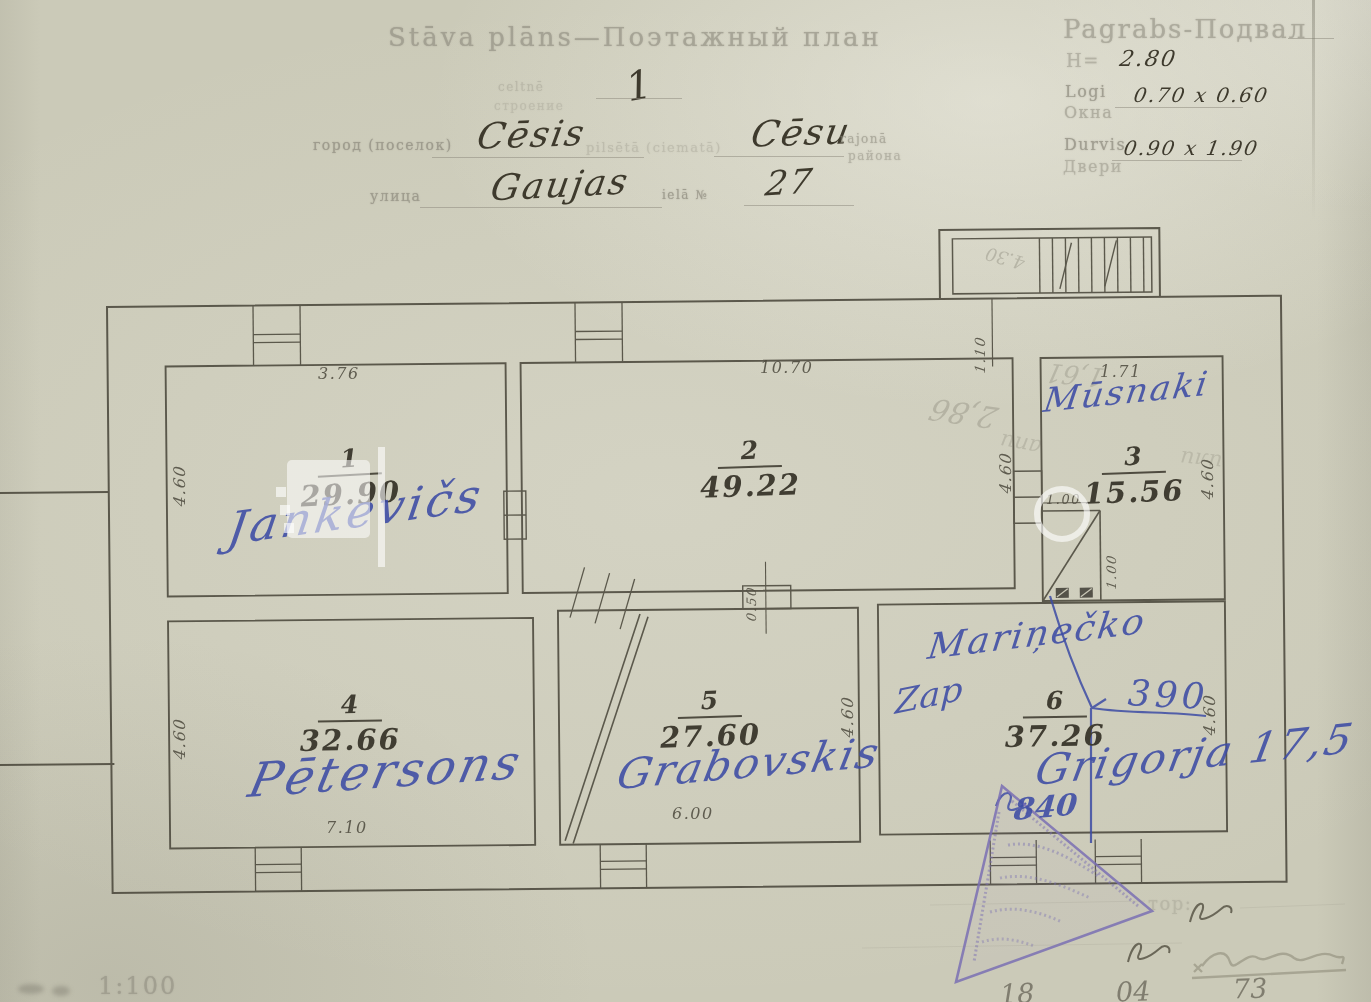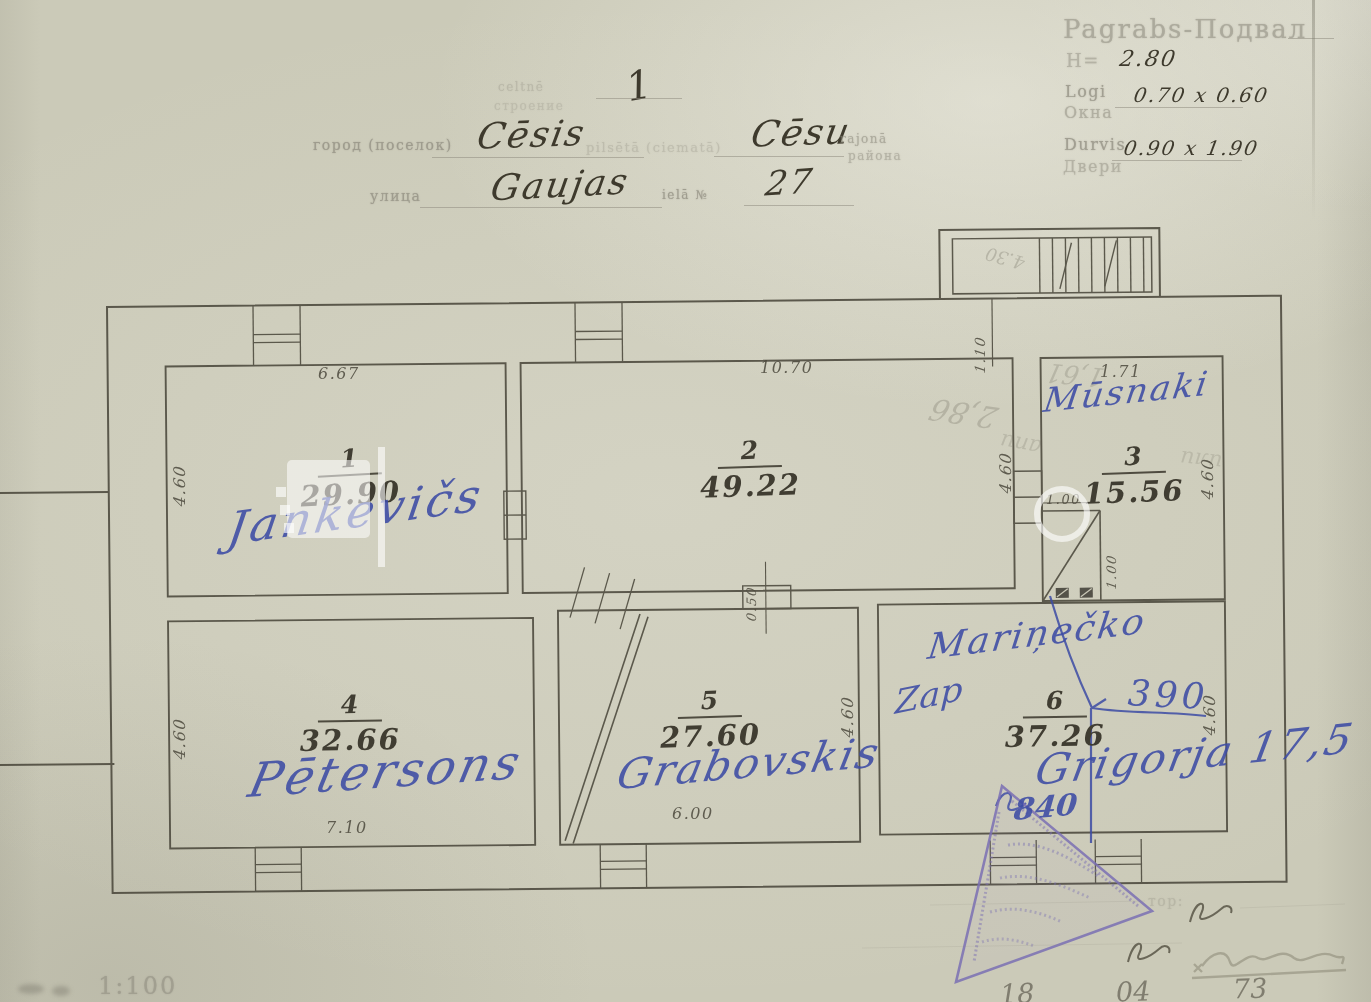--- a/index.html
+++ b/index.html
@@ -53,20 +53,21 @@
     color:rgba(255,255,255,.58);letter-spacing:1px;white-space:nowrap;}
   .wm-ring{position:absolute;left:1034px;top:486px;width:44px;height:44px;
     border:6px solid rgba(255,255,255,.62);border-radius:50%;}
   svg{position:absolute;left:0;top:0;}
 </style>
 </head>
 <body>
 
 <div id="sheet">
 
+  <div class="faint title" style="left:388px;top:22px;">Stāva plāns—Поэтажный план</div>
   <div class="hand" style="left:626px;top:62px;font-size:40px;transform:rotate(-10deg);">1</div>
   <div class="underline" style="left:596px;top:98px;width:86px;"></div>
   <div class="faint" style="left:498px;top:80px;font-size:12px;opacity:.32;">celtnē</div>
   <div class="faint" style="left:494px;top:99px;font-size:12px;opacity:.28;">строение</div>
 
   <div class="faint" style="left:313px;top:137px;font-size:14px;">город (поселок)</div>
   <div class="hand" style="left:478px;top:114px;font-size:36px;transform:skewX(-12deg) rotate(-2deg);">Cēsis</div>
   <div class="faint" style="left:586px;top:140px;font-size:13px;opacity:.3;">pilsētā (ciematā)</div>
   <div class="hand" style="left:752px;top:112px;font-size:36px;transform:skewX(-12deg) rotate(-2deg);">Cēsu</div>
   <div class="faint" style="left:840px;top:132px;font-size:12px;opacity:.6;">rajonā</div>
@@ -216,21 +217,21 @@
       <path d="M1194,972 L1202,964 M1194,964 L1202,972"></path>
     </g>
 
     <g stroke="#8f8c7f" stroke-width="1" opacity="0.16">
       <line x1="930" y1="905" x2="1145" y2="901"></line>
       <line x1="862" y1="948" x2="1182" y2="943"></line>
       <line x1="1240" y1="908" x2="1345" y2="904"></line>
     </g>
   </svg>
 
-  <div class="dim" style="left:318px;top:364px;">6.67</div>
+  <div class="dim" style="left:318px;top:364px;">3.76</div>
   <div class="dim vdim" style="left:170px;top:505px;">4.60</div>
   <div class="dim" style="left:760px;top:358px;">10.70</div>
   <div class="dim vdim" style="left:996px;top:492px;">4.60</div>
   <div class="dim" style="left:1100px;top:362px;">1.71</div>
   <div class="dim vdim" style="left:1198px;top:498px;">4.60</div>
   <div class="dim" style="left:1046px;top:492px;font-size:13px;">1.00</div>
   <div class="dim vdim" style="left:1104px;top:588px;font-size:13px;">1.00</div>
   <div class="dim vdim" style="left:170px;top:758px;">4.60</div>
   <div class="dim" style="left:326px;top:818px;">7.10</div>
   <div class="dim vdim" style="left:744px;top:620px;font-size:13px;">0.50</div>
@@ -283,19 +284,19 @@
   <div class="wm-box"></div>
   <div class="wm-sq" style="left:276px;top:487px;"></div>
   <div class="wm-sq" style="left:280px;top:505px;"></div>
   <div class="wm-sq" style="left:284px;top:523px;"></div>
   <div class="wm-bar"></div>
   <div class="wm-ring"></div>
 
   <div class="faint" style="left:98px;top:972px;font-size:24px;letter-spacing:2px;opacity:.6;">1:100</div>
   <div class="smudge" style="left:18px;top:984px;"></div>
   <div class="smudge" style="left:52px;top:986px;width:18px;"></div>
-  <div class="faint" style="left:1148px;top:893px;font-size:14px;opacity:.3;text-align:right;">тор:</div>
+  <div class="faint" style="left:1148px;top:893px;font-size:18px;opacity:.3;text-align:right;">тор:</div>
   <div class="pencil" style="left:1000px;top:978px;font-size:27px;opacity:.8;transform:rotate(-2deg);">18</div>
   <div class="pencil" style="left:1116px;top:976px;font-size:27px;opacity:.8;transform:rotate(-2deg);">04</div>
   <div class="pencil" style="left:1233px;top:973px;font-size:27px;opacity:.8;transform:rotate(-2deg);">73</div>
 
   <div class="crease"></div>
 </div>
 
 </body></html>

